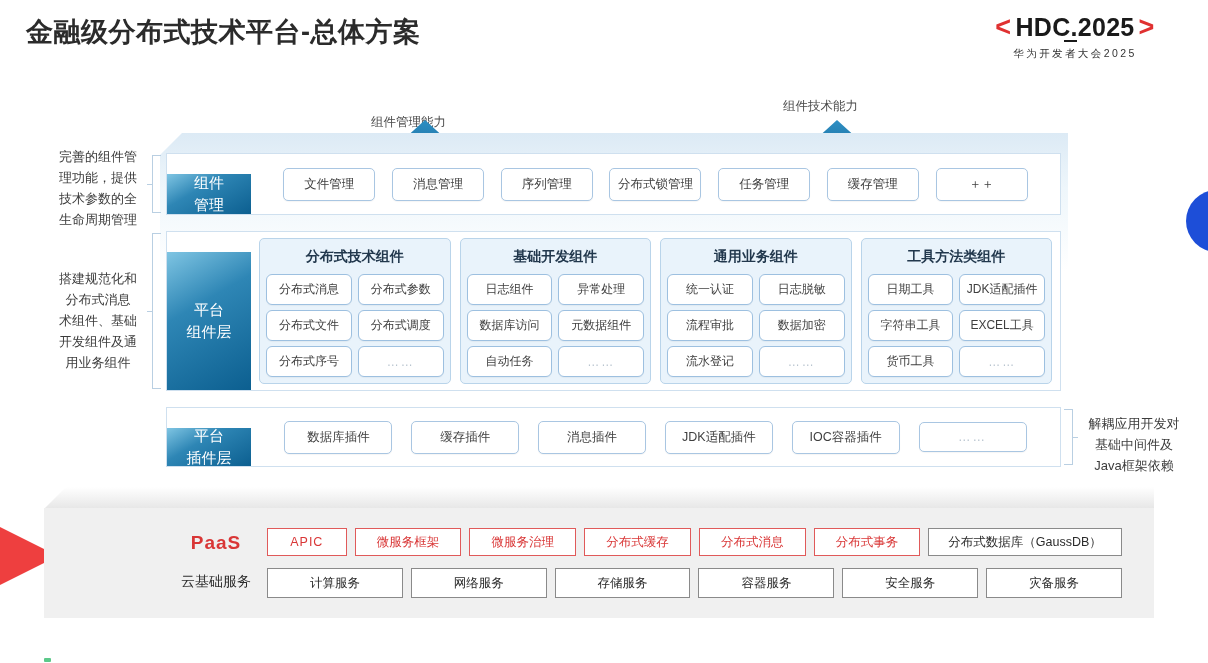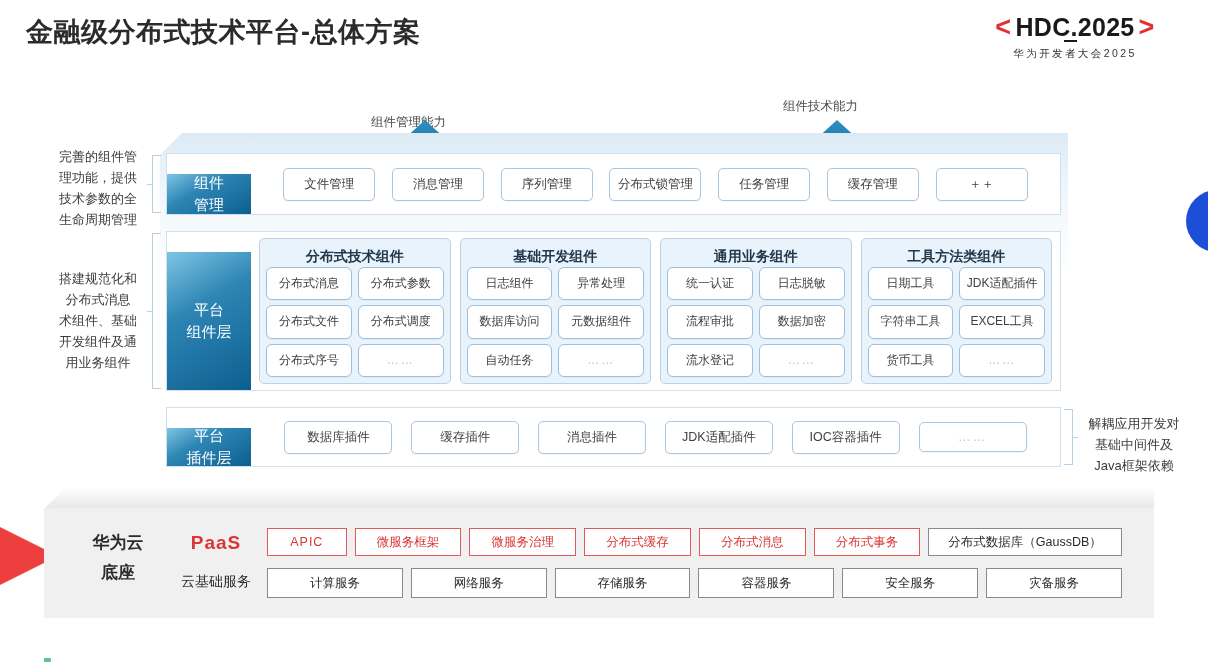--- a/index.html
+++ b/index.html
@@ -103,21 +103,21 @@
   #layer-platform-components .layer-body {
     justify-content: space-between; gap: 9px; padding: 6px 8px;
   }
   .group {
     flex: 1; background: #e9f3fb; border: 1px solid #b9d4ea;
     border-radius: 5px; padding: 5px 6px 6px;
     display: flex; flex-direction: column; height: 100%;
   }
   .group-title {
     text-align: center; font-size: 14px; font-weight: bold; color: #22384d;
-    padding: 4px 0 1px;
+    padding: 4px 0 8px;
   }
   .group-grid {
     flex: 1; display: grid; grid-template-columns: 1fr 1fr;
     gap: 5px 6px;
   }
   .group-grid .chip {
     padding: 0; display: flex; align-items: center; justify-content: center;
     font-size: 12px; border-radius: 6px; border-color: #9dc0e0;
   }
 
@@ -318,24 +318,20 @@
       <div class="chip">消息插件</div>
       <div class="chip">JDK适配插件</div>
       <div class="chip">IOC容器插件</div>
       <div class="chip dots">……</div>
     </div>
   </div>
 
   <div class="base-top"></div>
   <div class="base-panel"></div>
 
-  <div class="base-title">
-      <span style="display:block">华为云</span>
-      <span style="display:block">底座</span>
-    </div>
   <div class="base-rowlabel" id="base-paas-label">PaaS</div>
   <div class="base-rowlabel" id="base-infra-label">云基础服务</div>
 
   <div class="base-row" id="base-paas-row">
     <div class="base-chip red narrow">APIC</div>
     <div class="base-chip red">微服务框架</div>
     <div class="base-chip red">微服务治理</div>
     <div class="base-chip red">分布式缓存</div>
     <div class="base-chip red">分布式消息</div>
     <div class="base-chip red">分布式事务</div>

